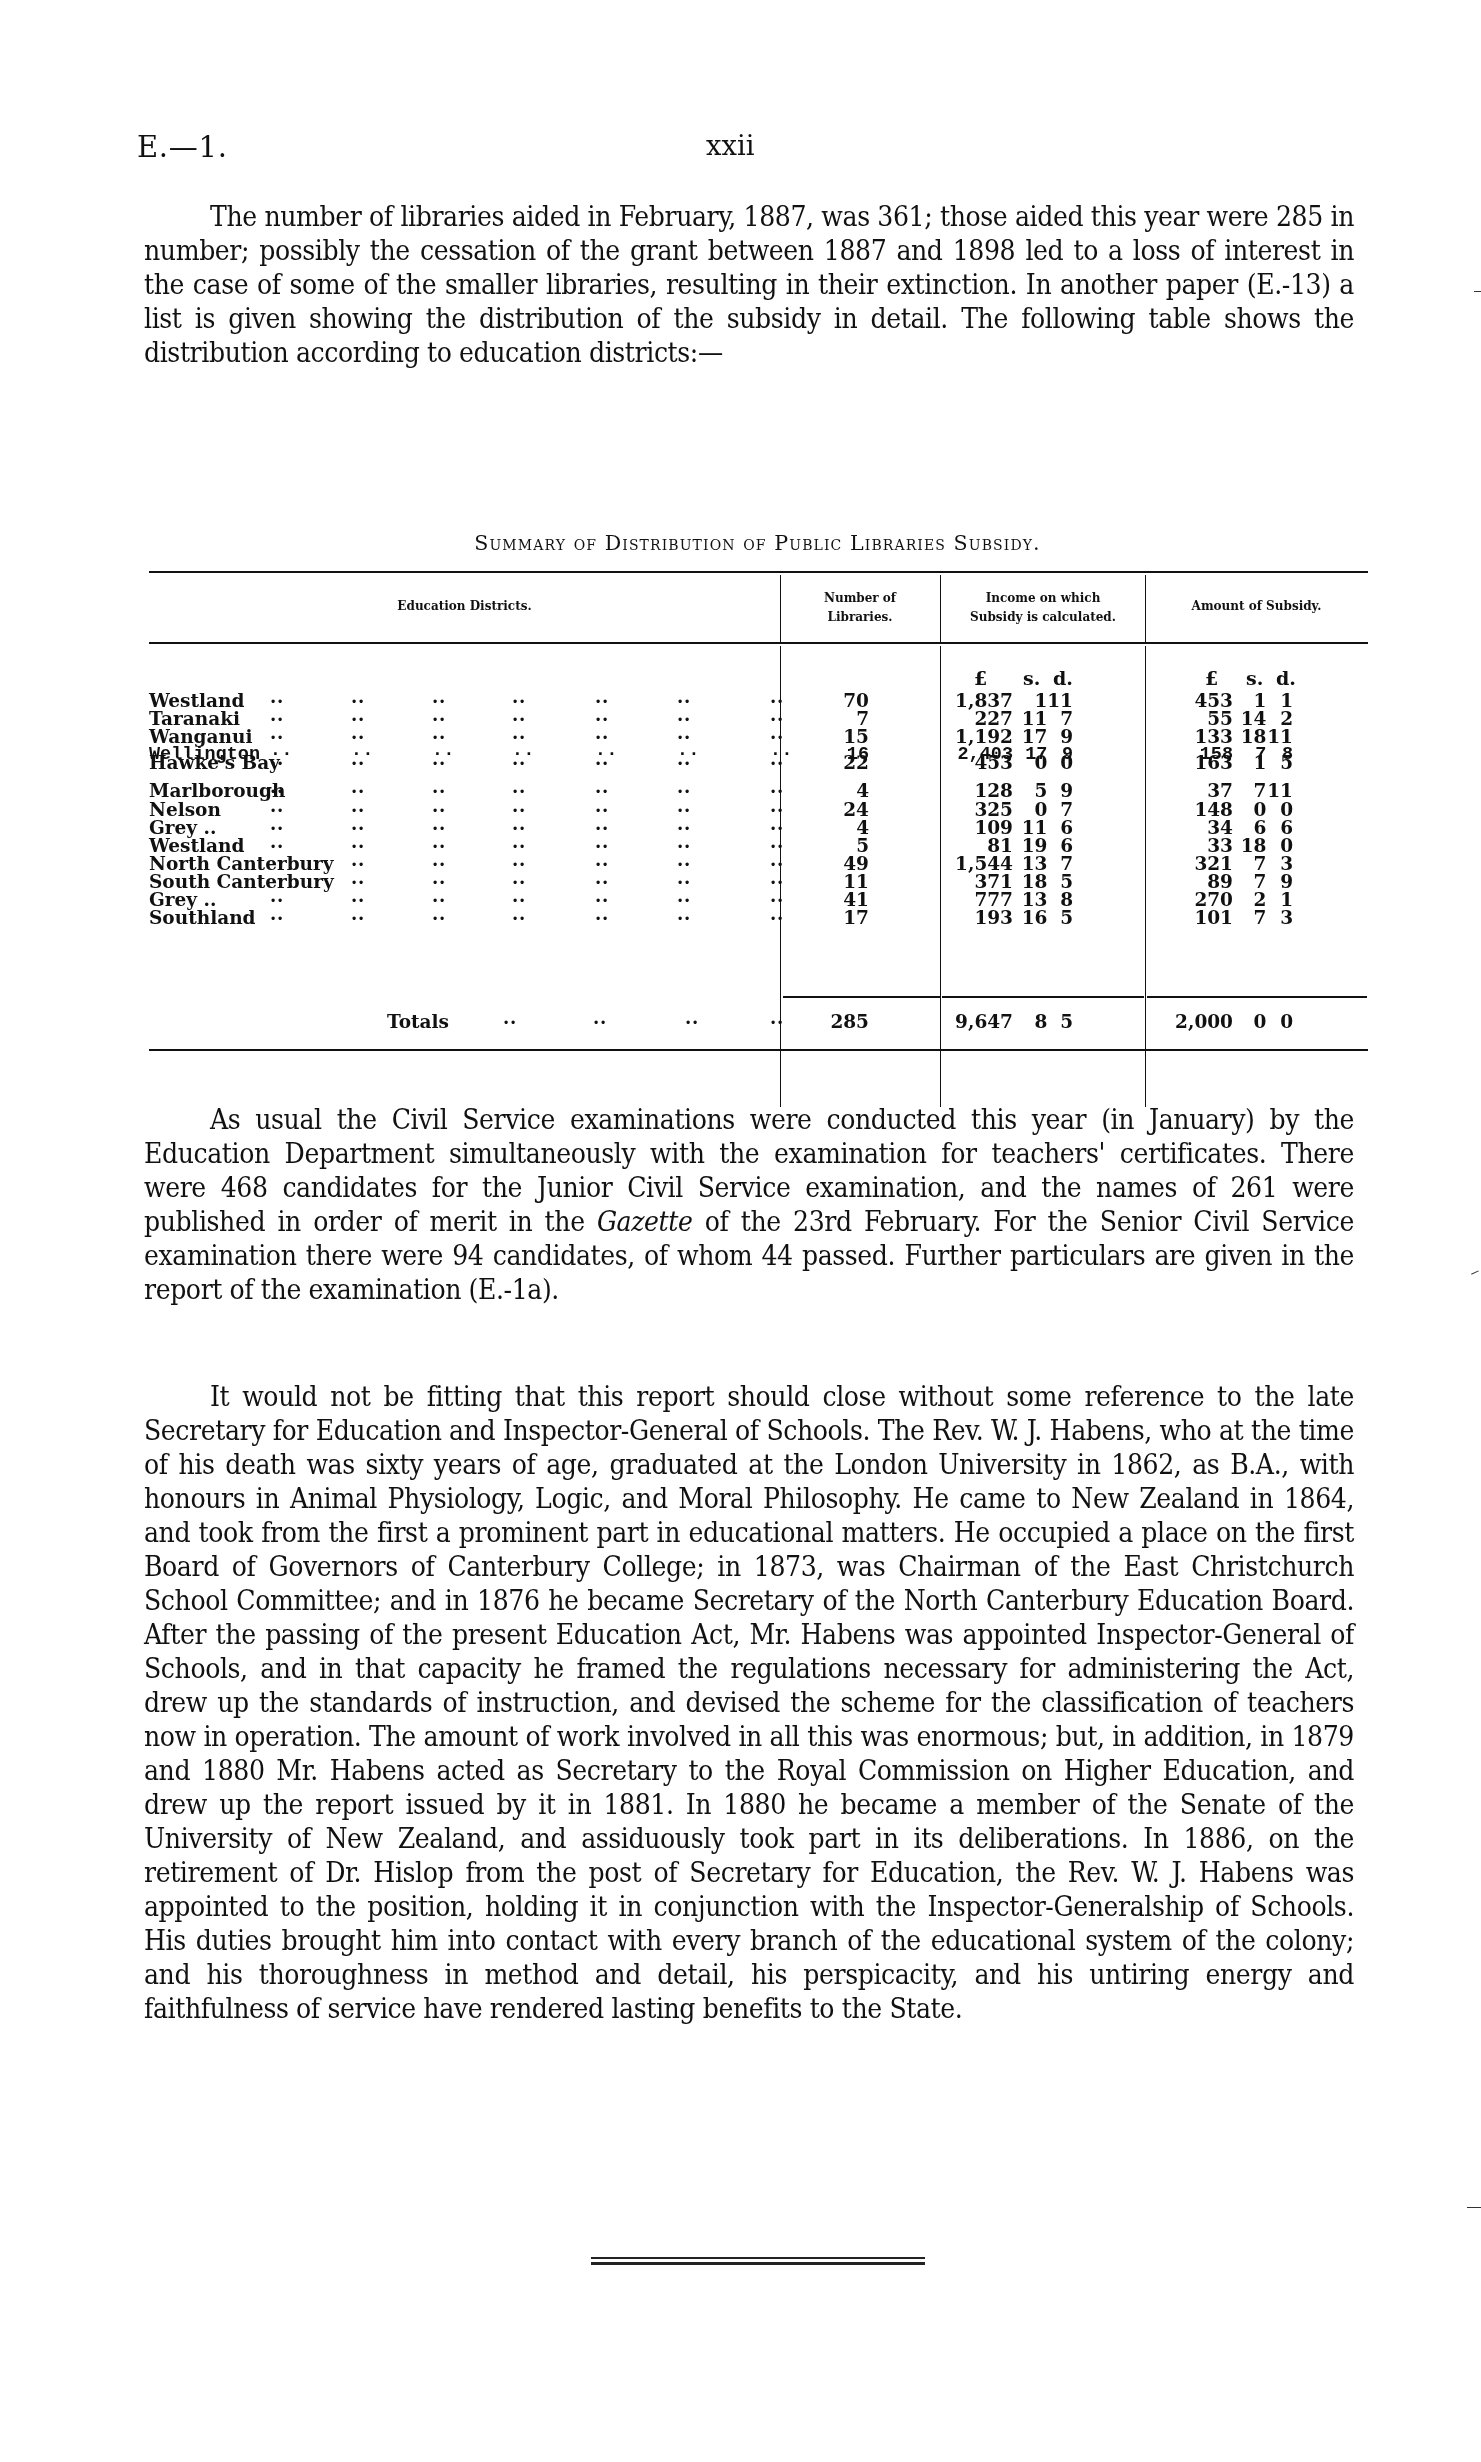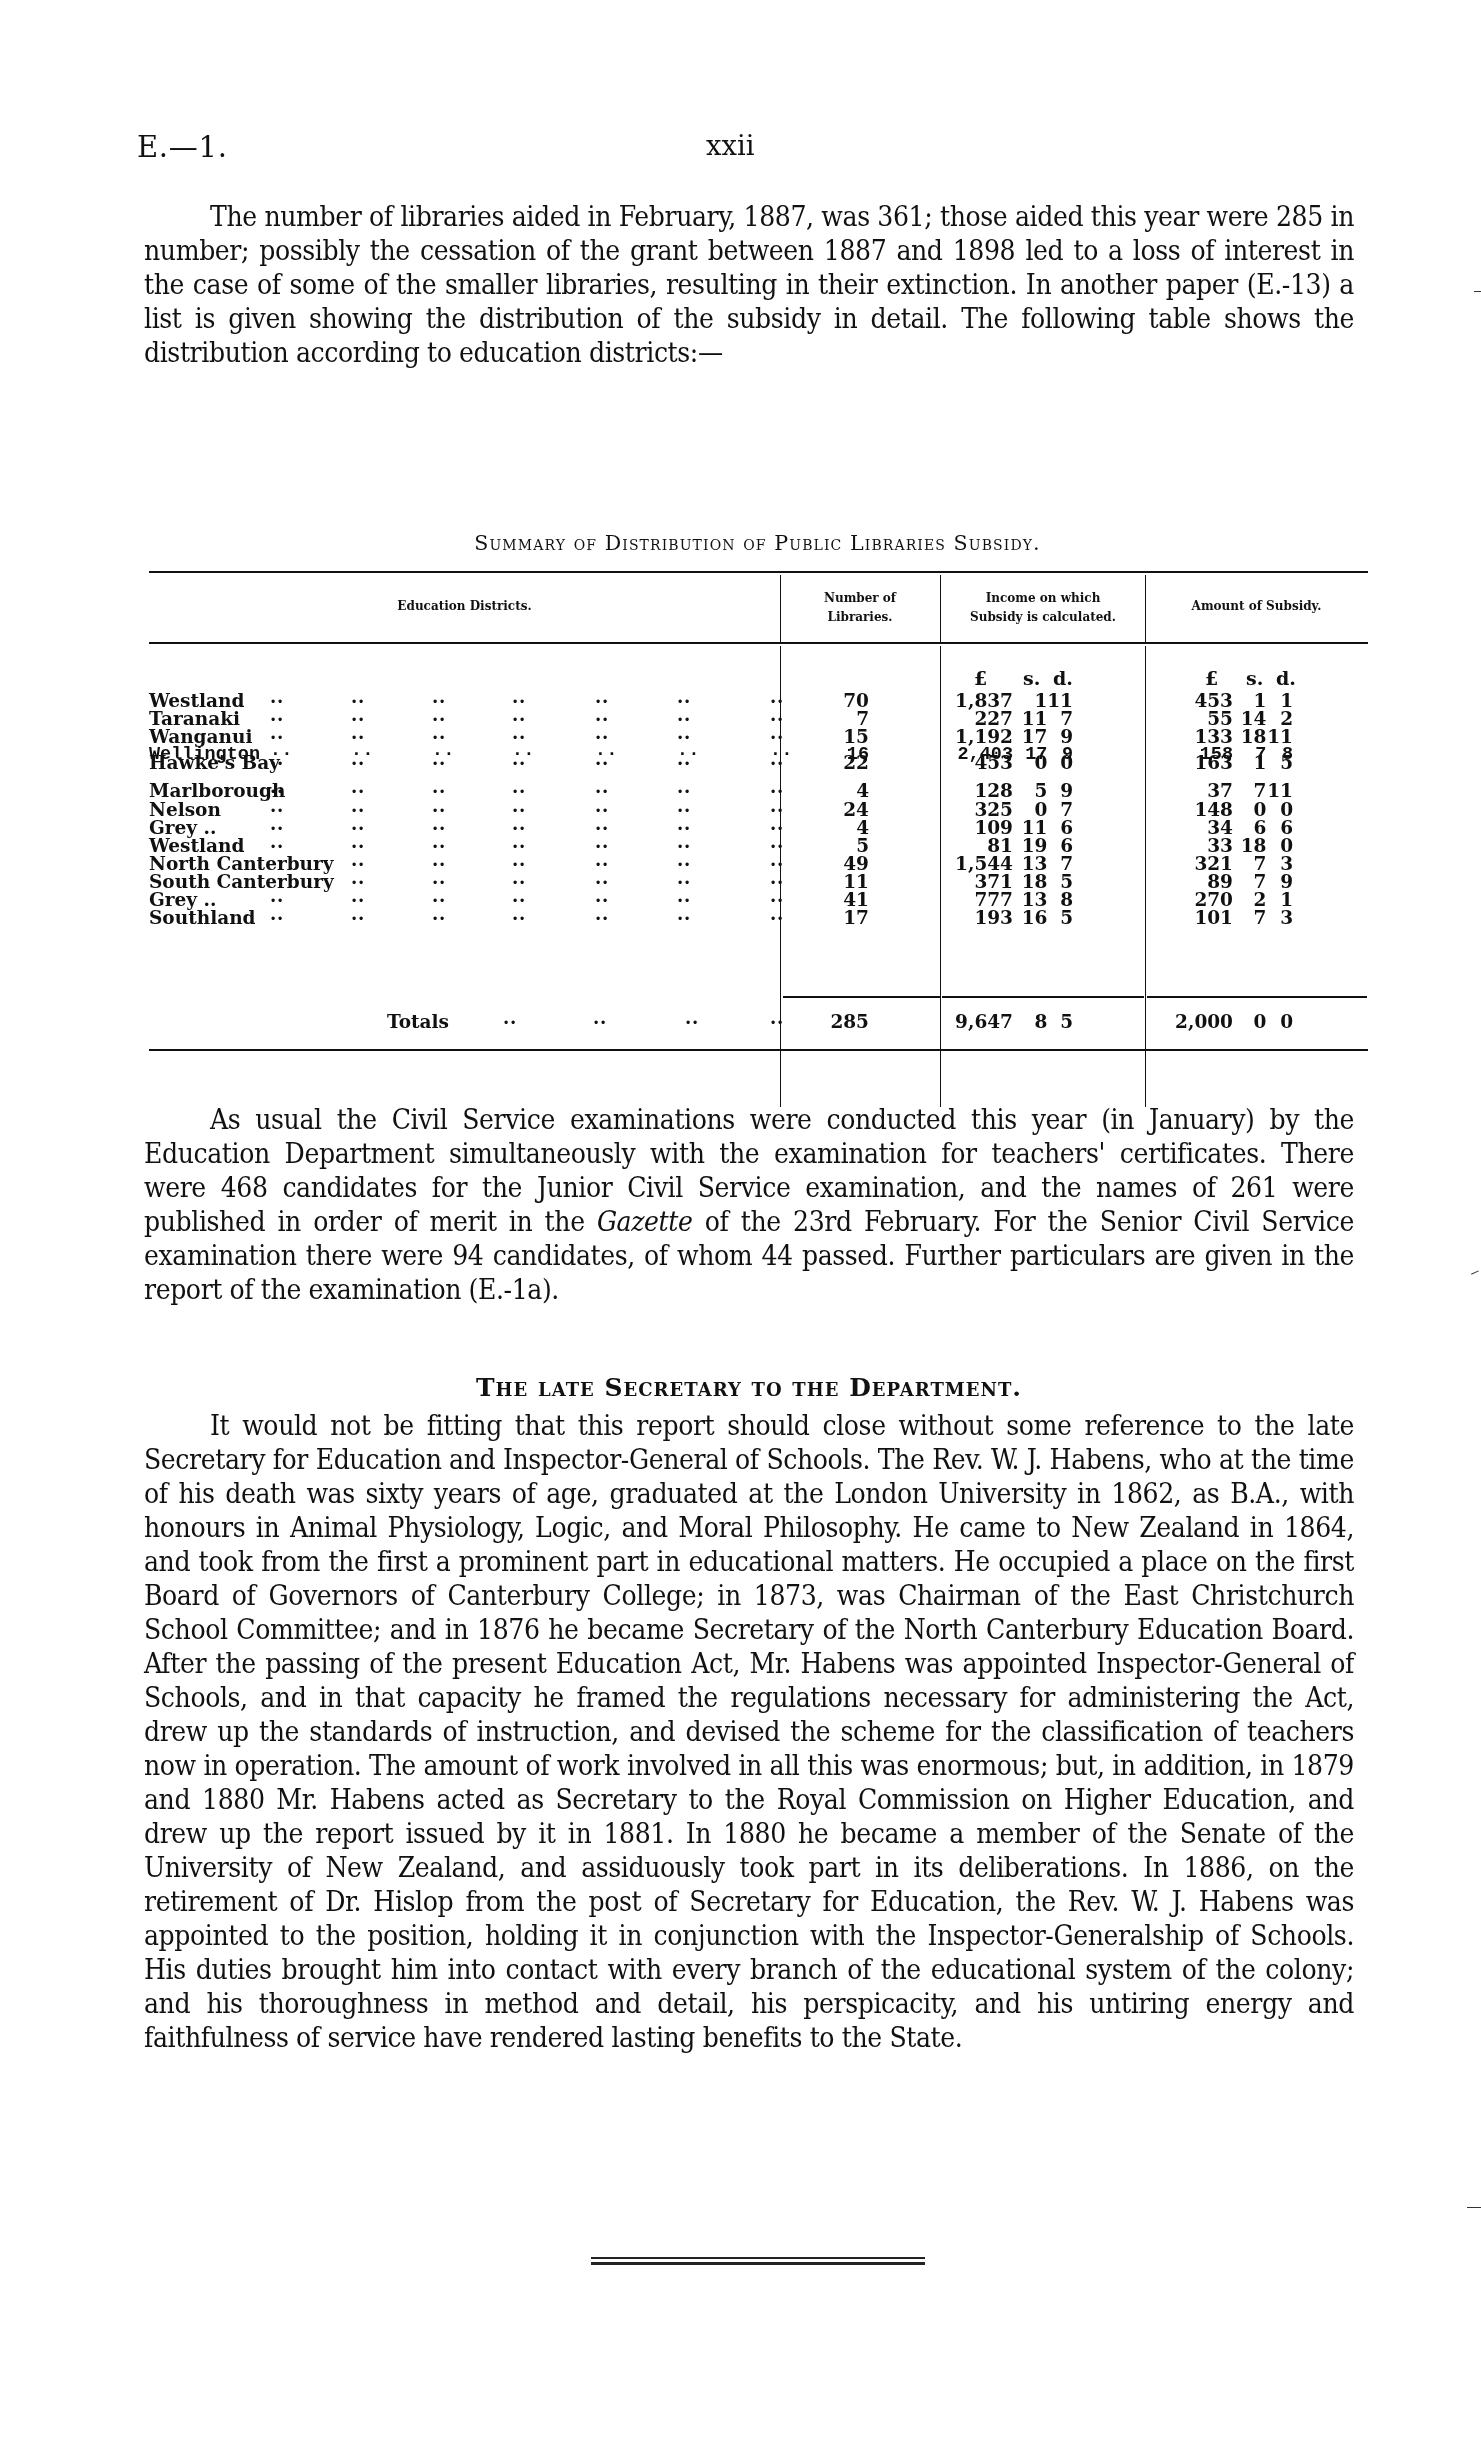--- a/index.html
+++ b/index.html
@@ -321,21 +321,20 @@
     </div>
 
     <div class="rule" style="top:478px; width:1219px; height:2.1px;"></div>
   </div>
 
   <div class="col" style="top:1096px;">
     <p class="para" style="margin-top:6.9px;"><span>As usual the Civil Service examinations were conducted this year (in January) by the Education Department simultaneously with the examination for teachers' certificates. There were 468 candidates for the Junior Civil Service examination, and the names of 261 were published in order of merit in the </span><i>Gazette</i><span> of the 23rd February. For the Senior Civil Service examination there were 94 candidates, of whom 44 passed. Further particulars are given in the report of the examination (E.-1a).</span></p>
   </div>
 
   <div class="col" style="top:1373px;">
-    <h2 class="heading">The late Secretary to the Department.</h2>
     <p class="para" style="margin-top:6.9px;">It would not be fitting that this report should close without some reference to the late Secretary for Education and Inspector-General of Schools. The Rev. W. J. Habens, who at the time of his death was sixty years of age, graduated at the London University in 1862, as B.A., with honours in Animal Physiology, Logic, and Moral Philosophy. He came to New Zealand in 1864, and took from the first a prominent part in educational matters. He occupied a place on the first Board of Governors of Canterbury College; in 1873, was Chairman of the East Christchurch School Committee; and in 1876 he became Secretary of the North Canterbury Education Board. After the passing of the present Education Act, Mr. Habens was appointed Inspector-General of Schools, and in that capacity he framed the regulations necessary for administering the Act, drew up the standards of instruction, and devised the scheme for the classification of teachers now in operation. The amount of work involved in all this was enormous; but, in addition, in 1879 and 1880 Mr. Habens acted as Secretary to the Royal Commission on Higher Education, and drew up the report issued by it in 1881. In 1880 he became a member of the Senate of the University of New Zealand, and assiduously took part in its deliberations. In 1886, on the retirement of Dr. Hislop from the post of Secretary for Education, the Rev. W. J. Habens was appointed to the position, holding it in conjunction with the Inspector-Generalship of Schools. His duties brought him into contact with every branch of the educational system of the colony; and his thoroughness in method and detail, his perspicacity, and his untiring energy and faithfulness of service have rendered lasting benefits to the State.</p>
   </div>
 
   <div class="sep-double" style="top:2257px;">
     <div></div>
     <div></div>
   </div>
 
   <div class="margin-mark" style="left:1474px; top:291px; width:7.5px;"></div>
   <div class="margin-mark" style="left:1471px; top:1272px; width:8.2px; transform:rotate(-25deg);"></div>

